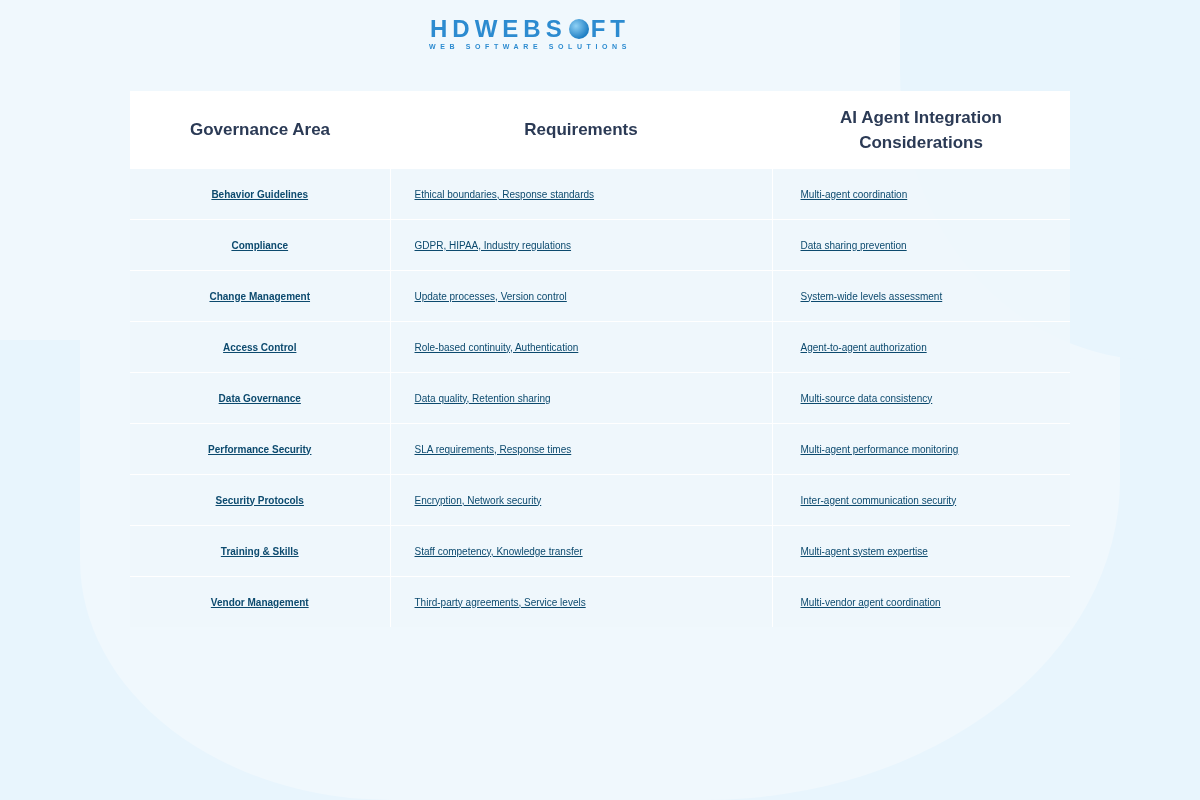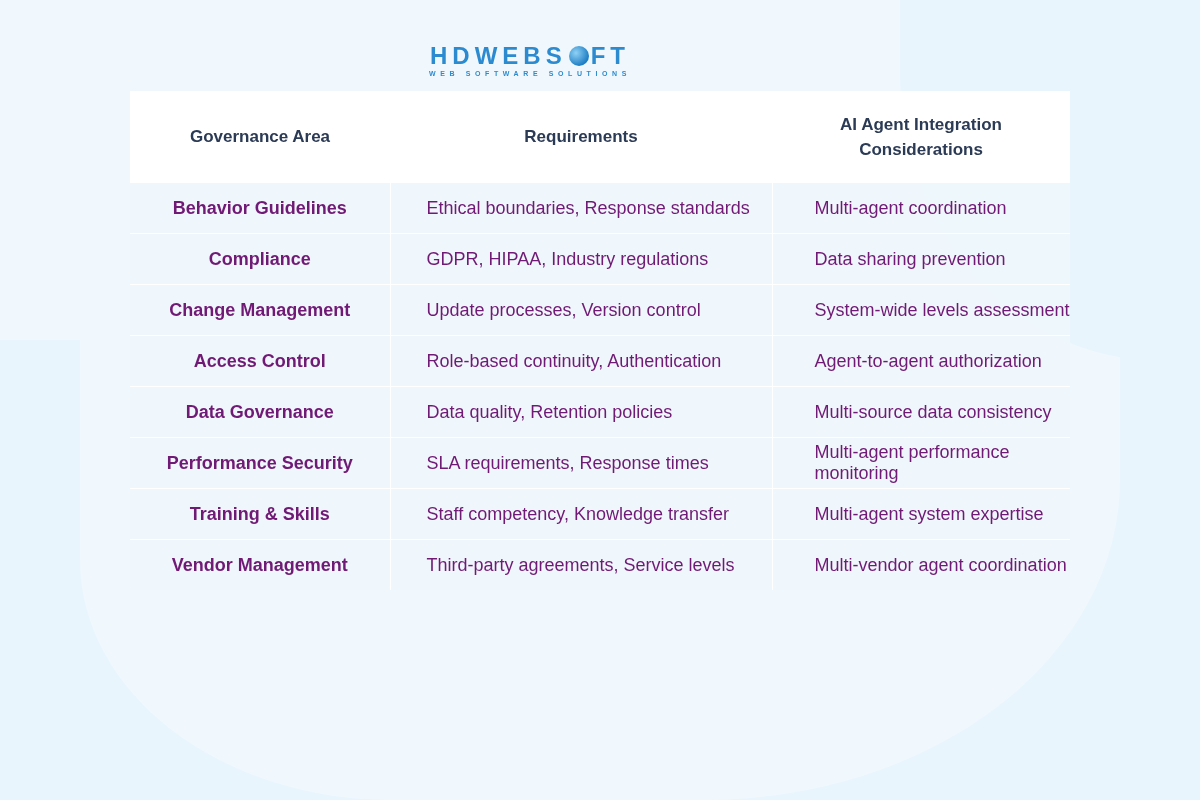--- a/index.html
+++ b/index.html
@@ -14,52 +14,53 @@
       border-radius: 0 0 40% 30%;
     }
     .bg-shape2 {
       position: absolute; left: 0; top: -80px; width: 700px; height: 420px;
       background: #f0f8fd; border-radius: 0 0 60% 0;
     }
     .bg-shape3 {
       position: absolute; right: -20px; top: 0; width: 320px; height: 360px;
       background: #e8f5fd; border-radius: 0 0 0 80%;
     }
-    .logo { position: absolute; left: 0; top: 43px; width: 1060px; text-align: center; }
+    .logo { position: absolute; left: 0; top: 16px; width: 1060px; text-align: center; }
     .logo-main {
       font-size: 24px; font-weight: bold; letter-spacing: 5px; color: #2c8bd0;
       line-height: 26px; display: inline-flex; align-items: center;
     }
     .globe {
       display: inline-block; width: 20px; height: 20px; border-radius: 50%;
       background: radial-gradient(circle at 35% 35%, #8fd1f5, #1f7fc4 70%);
       margin: 0 2px;
     }
     .logo-sub {
       font-size: 7px; letter-spacing: 4.6px; color: #2c8bd0; font-weight: bold;
       margin-top: 1px;
     }
     table {
       position: absolute; left: 130px; top: 91px; width: 940px;
       border-collapse: collapse; table-layout: fixed;
     }
     col.c1 { width: 260px; } col.c2 { width: 382px; } col.c3 { width: 298px; }
     th {
       background: #ffffff; height: 67px; color: #2b3a55; font-size: 17px;
-      font-weight: bold; text-align: center; padding: 12px 10px; line-height: 25px;
+      font-weight: bold; text-align: center; padding: 5px 10px; line-height: 25px;
     }
     td {
-      height: 50px; font-size: 18px; color: #701a75;
+      height: 50px; font-size: 10px; color: #0c4a6e;
       background: rgba(238,247,252,0.85);
       border-top: 1px solid #ffffff; border-left: 1px solid #ffffff;
       padding: 0;
+      text-decoration: underline;
     }
     td.area { text-align: center; font-weight: bold; border-left: none; }
-    td.req, td.ai { padding-left: 36px; }
-    td.ai { padding-left: 42px; }
+    td.req, td.ai { padding-left: 24px; }
+    td.ai { padding-left: 28px; }
   </style>
 </head>
 <body>
 
 <div class="bg-shape2"></div>
 <div class="bg-shape"></div>
 <div class="bg-shape3"></div>
 
 <div class="logo">
   <div class="logo-main">
@@ -99,27 +100,32 @@
       <td class="req">Update processes, Version control</td>
       <td class="ai">System-wide levels assessment</td>
     </tr>
     <tr>
       <td class="area">Access Control</td>
       <td class="req">Role-based continuity, Authentication</td>
       <td class="ai">Agent-to-agent authorization</td>
     </tr>
     <tr>
       <td class="area">Data Governance</td>
-      <td class="req">Data quality, Retention policies</td>
+      <td class="req">Data quality, Retention sharing</td>
       <td class="ai">Multi-source data consistency</td>
     </tr>
     <tr>
       <td class="area">Performance Security</td>
       <td class="req">SLA requirements, Response times</td>
       <td class="ai">Multi-agent performance monitoring</td>
+    </tr>
+    <tr>
+      <td class="area">Security Protocols</td>
+      <td class="req">Encryption, Network security</td>
+      <td class="ai">Inter-agent communication security</td>
     </tr>
     <tr>
       <td class="area">Training &amp; Skills</td>
       <td class="req">Staff competency, Knowledge transfer</td>
       <td class="ai">Multi-agent system expertise</td>
     </tr>
     <tr>
       <td class="area">Vendor Management</td>
       <td class="req">Third-party agreements, Service levels</td>
       <td class="ai">Multi-vendor agent coordination</td>

